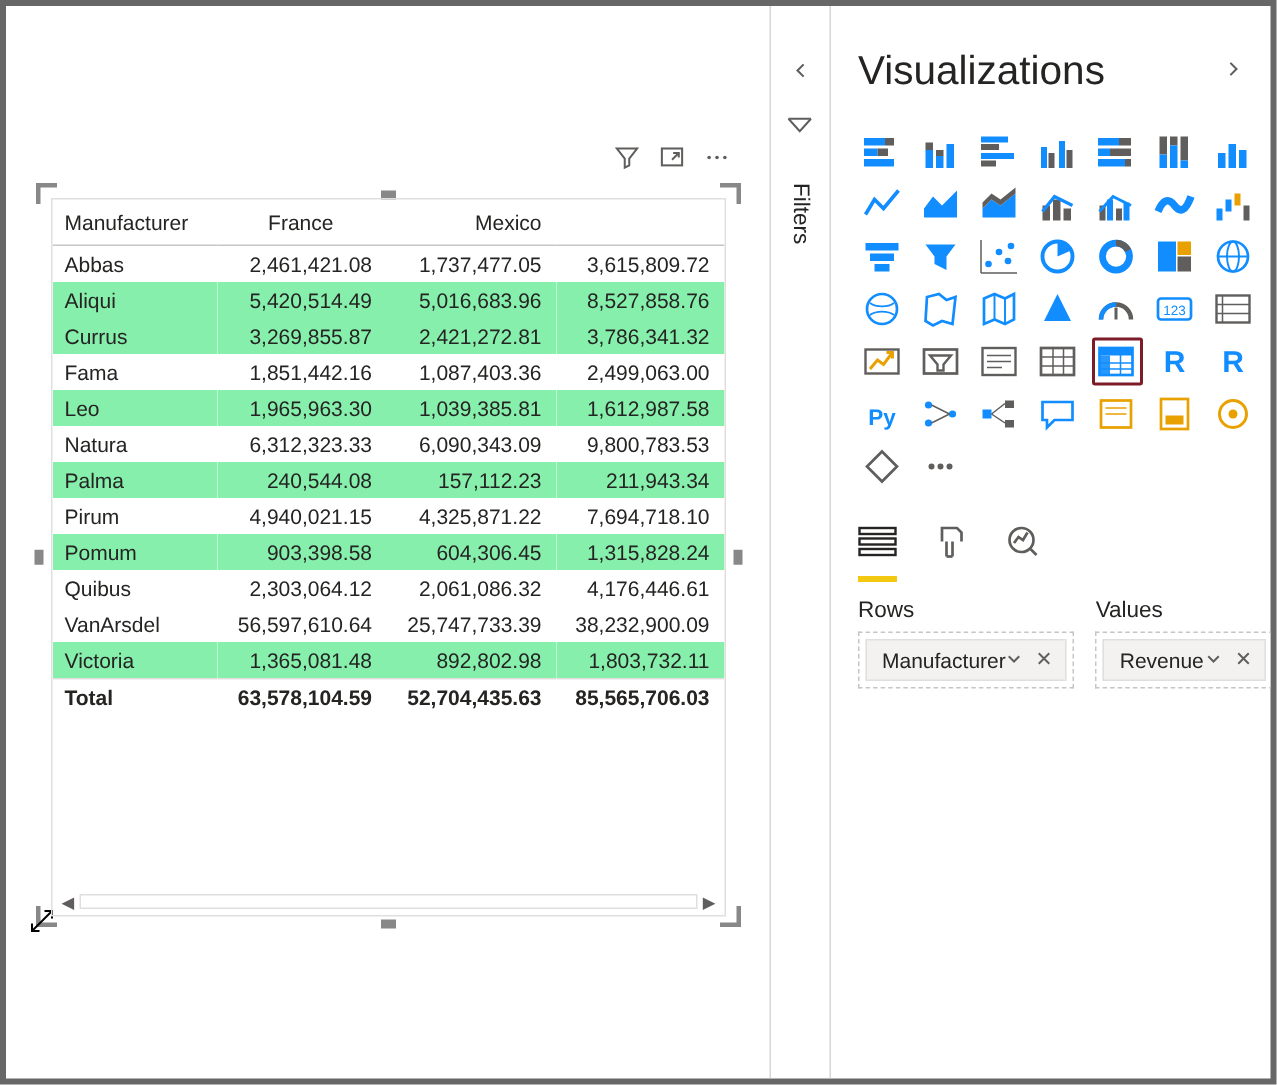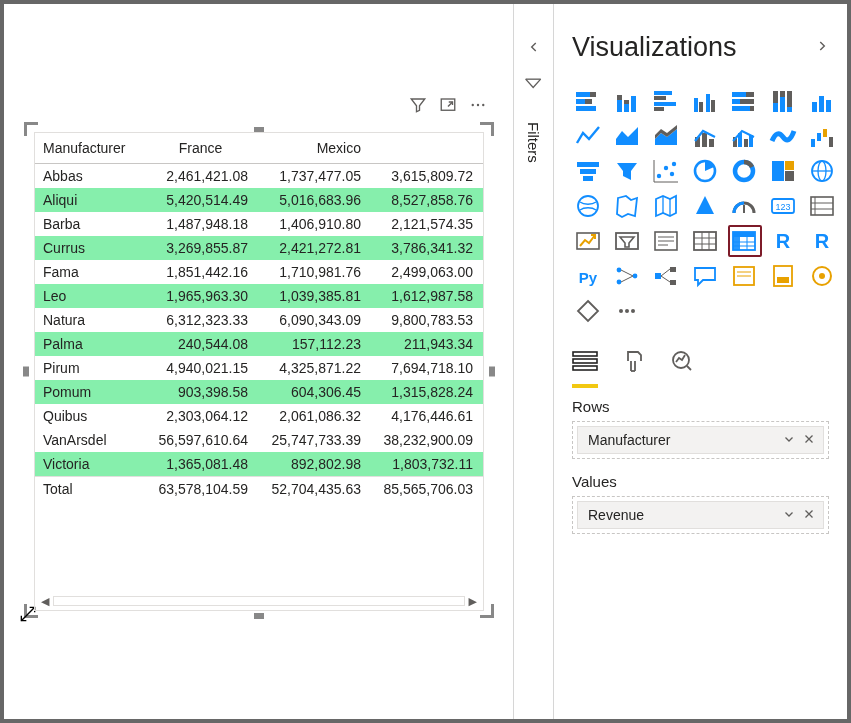--- a/index.html
+++ b/index.html
@@ -64,21 +64,21 @@
     font-weight: 400;
     text-align: center;
     border-bottom: 1px solid #c8c6c4;
     height: 30px;
     background: #fff;
   }
   table.matrix th.row-hdr { text-align: left; }
   table.matrix td { text-align: right; height: 24px; }
   table.matrix td.row-lbl { text-align: left; }
   table.matrix tr.even td { background: #86efac; }
-  table.matrix tr.total td { font-weight: 400; border-top: 1px solid #e1dfdd; }
+  table.matrix tr.total td { font-weight: 700; border-top: 1px solid #e1dfdd; }
   .hscroll {
     height: 18px;
     display:flex;
     align-items:center;
     padding: 0 6px;
     gap:4px;
   }
   .hscroll .arrow { font-size: 11px; color:#605e5c; cursor:pointer; }
   .hscroll .track { flex:1; height:10px; background:transparent; border:1px solid #e1dfdd; }
   .resize-arrow {
@@ -138,21 +138,21 @@
   .field-tab {
     padding: 6px 0 8px 0;
     cursor:pointer;
     color:#605e5c;
     border-bottom: 4px solid transparent;
   }
   .field-tab.active { border-bottom-color: #f2c811; color:#252423; }
   .wells {
     padding: 10px 18px;
     display:flex;
-    flex-direction:column;
+    flex-direction:row;
     gap: 14px;
   }
   .well-label { font-size: 15px; color:#252423; margin-bottom:6px; }
   .well-box {
     border: 1px dashed #c8c6c4;
     padding: 4px;
     background:#fff;
   }
   .well-chip {
     background:#f3f2f1;
@@ -265,36 +265,30 @@
                   <td>2,461,421.08</td>
                   <td>1,737,477.05</td>
                   <td>3,615,809.72</td>
                 </tr>
                 <tr class="even">
                   <td class="row-lbl">Aliqui</td>
                   <td>5,420,514.49</td>
                   <td>5,016,683.96</td>
                   <td>8,527,858.76</td>
                 </tr>
-                <tr class="">
-                  <td class="row-lbl">Barba</td>
-                  <td>1,487,948.18</td>
-                  <td>1,406,910.80</td>
-                  <td>2,121,574.35</td>
-                </tr>
                 <tr class="even">
                   <td class="row-lbl">Currus</td>
                   <td>3,269,855.87</td>
                   <td>2,421,272.81</td>
                   <td>3,786,341.32</td>
                 </tr>
                 <tr class="">
                   <td class="row-lbl">Fama</td>
                   <td>1,851,442.16</td>
-                  <td>1,710,981.76</td>
+                  <td>1,087,403.36</td>
                   <td>2,499,063.00</td>
                 </tr>
                 <tr class="even">
                   <td class="row-lbl">Leo</td>
                   <td>1,965,963.30</td>
                   <td>1,039,385.81</td>
                   <td>1,612,987.58</td>
                 </tr>
                 <tr class="">
                   <td class="row-lbl">Natura</td>

